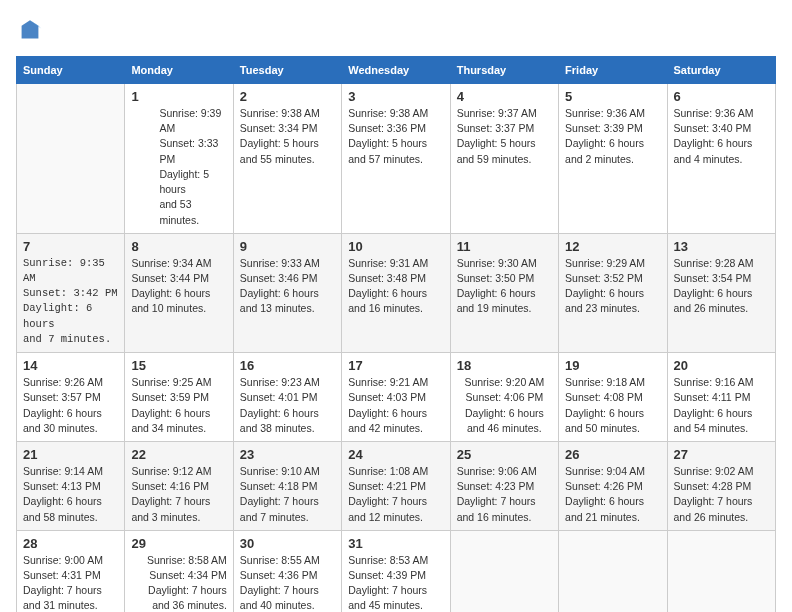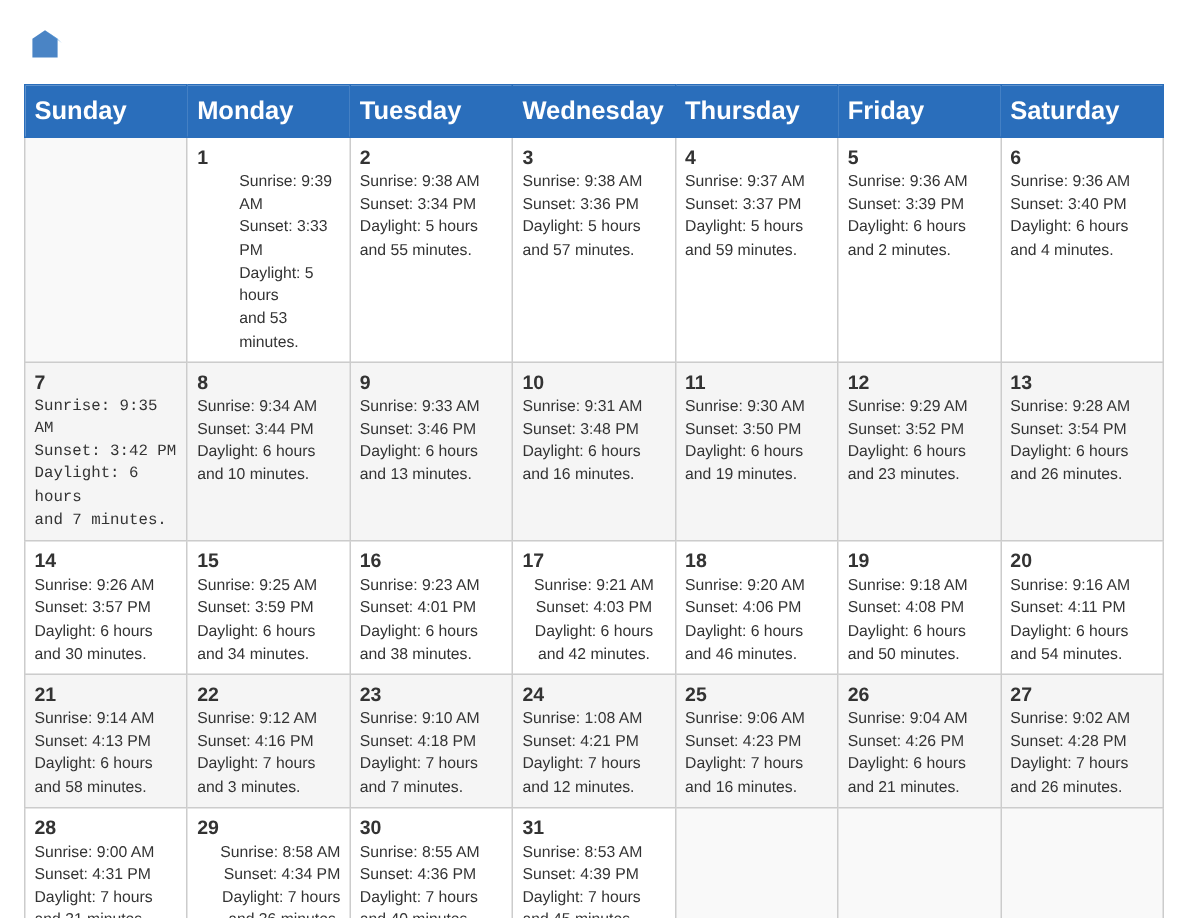--- a/index.html
+++ b/index.html
@@ -54,21 +54,21 @@
       color: #555;
     }
     table {
       width: 100%;
       border-collapse: collapse;
       table-layout: fixed;
     }
     thead tr th {
       background-color: #2a6ebb;
       color: #fff;
-      font-size: 17px;
+      font-size: 11px;
       font-weight: bold;
       padding: 7px 6px;
       text-align: left;
       border: 1px solid #2a6ebb;
     }
     tbody tr td {
       border: 1px solid #ccc;
       vertical-align: top;
       padding: 5px 6px;
       font-size: 11px;
@@ -243,28 +243,28 @@
         </td>
         <td>
           <span class="day-number">16</span>
           <div class="day-info" style="white-space: pre-line;">Sunrise: 9:23 AM
 Sunset: 4:01 PM
 Daylight: 6 hours
 and 38 minutes.</div>
         </td>
         <td>
           <span class="day-number">17</span>
-          <div class="day-info" style="white-space: pre-line; text-align: center;">Sunrise: 9:21 AM
+          <div class="day-info" style="white-space: pre-line;">Sunrise: 9:21 AM
 Sunset: 4:03 PM
 Daylight: 6 hours
 and 42 minutes.</div>
         </td>
         <td>
           <span class="day-number">18</span>
-          <div class="day-info" style="white-space: pre-line;">Sunrise: 9:20 AM
+          <div class="day-info" style="white-space: pre-line; text-align: center;">Sunrise: 9:20 AM
 Sunset: 4:06 PM
 Daylight: 6 hours
 and 46 minutes.</div>
         </td>
         <td>
           <span class="day-number">19</span>
           <div class="day-info" style="white-space: pre-line;">Sunrise: 9:18 AM
 Sunset: 4:08 PM
 Daylight: 6 hours
 and 50 minutes.</div>

